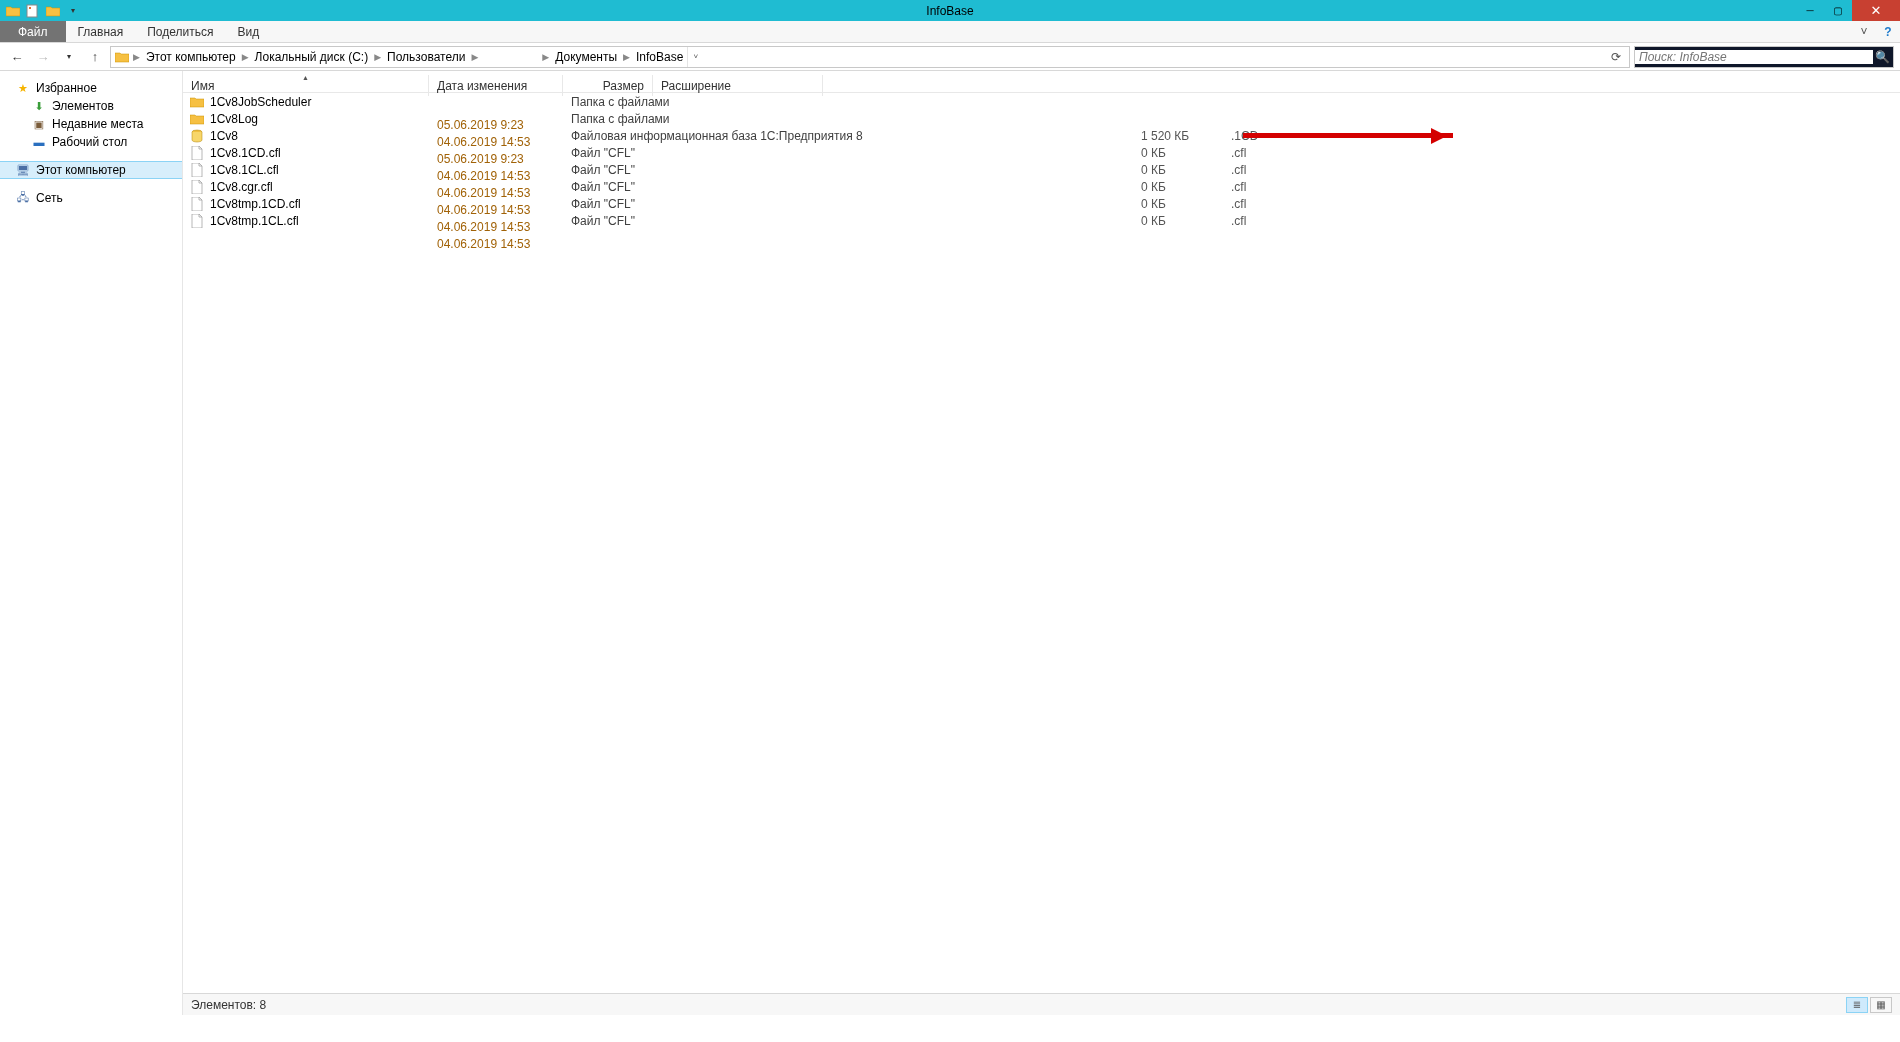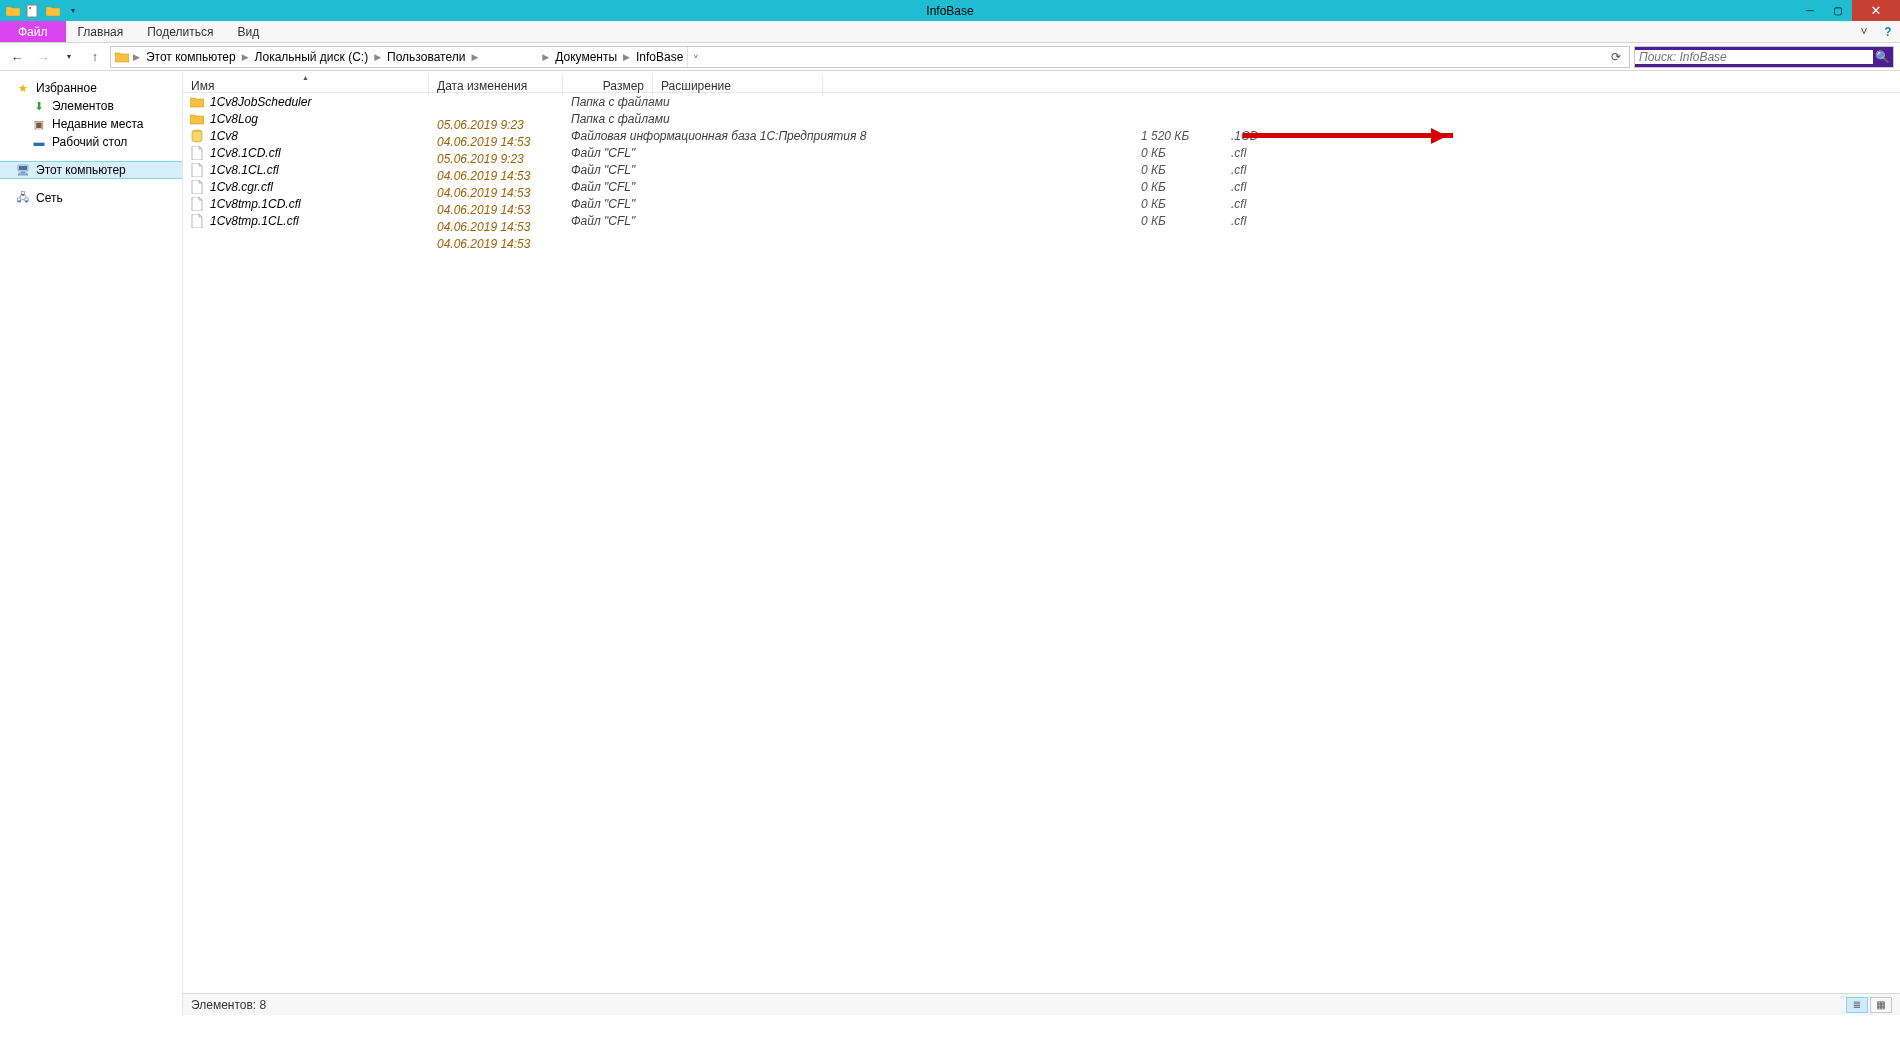--- a/index.html
+++ b/index.html
@@ -10,35 +10,35 @@
 .titlebar .qat { display:flex; align-items:center; padding-left:4px; gap:2px; }
 .titlebar .qat .ticon { width:18px; height:18px; display:flex; align-items:center; justify-content:center; }
 .titlebar .title { position:absolute; left:0; right:0; text-align:center; font-size:12px; color:#000; pointer-events:none; }
 .titlebar .sysbtns { margin-left:auto; display:flex; height:100%; }
 .titlebar .sysbtn { width:28px; height:100%; display:flex; align-items:center; justify-content:center; font-size:10px; color:#000; }
 .titlebar .sysbtn.close { width:48px; background:#c84031; color:#fff; font-size:13px; }
 
 
 .ribbon { height:22px; background:#f7f7f7; border-bottom:1px solid #d8d8d8; display:flex; align-items:stretch; }
 .ribbon .tab { padding:0 12px; display:flex; align-items:center; font-size:12px; color:#333; }
-.ribbon .tab.file { background:#d946ef; color:#fff; padding:0 18px; }
+.ribbon .tab.file { background:#737373; color:#fff; padding:0 18px; }
 .ribbon .helpcorner { margin-left:auto; display:flex; }
 .ribbon .helpcorner .hb { width:24px; display:flex; align-items:center; justify-content:center; color:#555; }
 
 
 .navrow { height:28px; border-bottom:1px solid #d8d8d8; display:flex; align-items:center; padding:0 6px; gap:4px; }
 .navrow .navbtn { width:22px; height:22px; border:1px solid transparent; border-radius:2px; display:flex; align-items:center; justify-content:center; color:#333; font-size:13px; }
 .navrow .navbtn.disabled { color:#bbb; }
 .addressbox { flex:1; height:22px; border:1px solid #c8c8c8; display:flex; align-items:center; padding:0 2px; background:#fff; }
 .addressbox .foldericon { width:18px; height:18px; display:flex; align-items:center; justify-content:center; }
 .addressbox .crumb { padding:0 4px; font-size:12px; color:#000; white-space:nowrap; }
 .addressbox .sep { color:#888; font-size:9px; padding:0 2px; }
 .addressbox .refresh { margin-left:auto; width:22px; display:flex; align-items:center; justify-content:center; color:#555; }
 .addressbox .dropchev { width:16px; display:flex; align-items:center; justify-content:center; color:#555; font-size:8px; border-left:1px solid #e4e4e4; height:100%; }
-.searchbox { width:260px; height:22px; border:1px solid #c8c8c8; display:flex; align-items:center; background:#4c1d95; }
+.searchbox { width:260px; height:22px; border:1px solid #c8c8c8; display:flex; align-items:center; background:#0f172a; }
 .searchbox input { flex:1; border:none; outline:none; font-size:12px; padding:0 4px; color:#888; font-style:italic; }
 .searchbox .sicon { width:20px; display:flex; align-items:center; justify-content:center; color:#888; }
 
 
 .body { display:flex; height:944px; }
 .navpane { width:183px; border-right:1px solid #e6e6e6; padding-top:8px; font-size:12px; }
 .navgroup { margin-bottom:10px; }
 .navitem { display:flex; align-items:center; height:18px; padding-left:16px; gap:6px; }
 .navitem.lvl2 { padding-left:32px; }
 .navitem.sel { background:#d7eefb; border:1px solid #8bd3f5; border-left:none; border-right:none; }
@@ -49,21 +49,21 @@
 .ch { border-right:1px solid #e8e8e8; padding:0 8px; height:100%; display:flex; align-items:center; position:relative;margin-top:8px; }
 .ch.name { width:246px; }
 .ch.date { width:134px; }
 .ch.type { width:570px; }
 .ch.size { width:90px; justify-content:flex-end; }
 .ch.ext { width:170px; }
 .sortarrow { position:absolute; top:-1px; left:50%; transform:translateX(-50%); font-size:7px; color:#555; }
 
 .filerows { flex:1; }
 .frow { display:flex; align-items:center; height:17px; font-size:12px; position:relative; }
-.fcell { padding:0 8px; overflow:hidden; white-space:nowrap;font-style:italic; }
+.fcell { padding:0 8px; overflow:hidden; white-space:nowrap; }
 .fcell.name { width:246px; display:flex; align-items:center; gap:6px; padding-left:6px; }
 .fcell.date { width:134px; color:#a16207;margin-top:47px; }
 .fcell.type { width:570px; color:#404040; }
 .fcell.size { width:90px; text-align:left; color:#555; }
 .fcell.ext  { width:170px; color:#555; }
 .ficon { width:15px; height:15px; display:flex; align-items:center; justify-content:center; }
 
 
 .redarrow { position:absolute; height:5px; background:#d40000; }
 .redarrow::after { content:""; position:absolute; right:-2px; top:-5px; border:8px solid transparent; border-right:16px solid #d40000; transform:scaleX(-1); }

